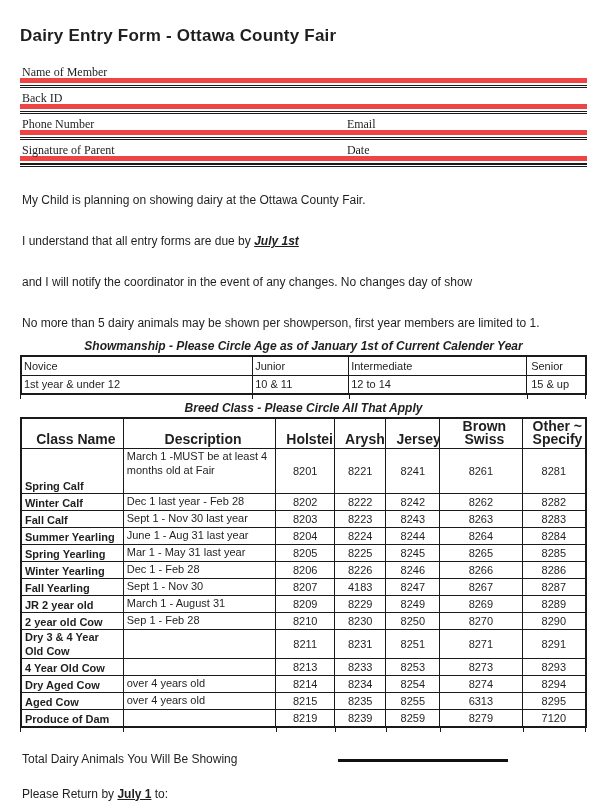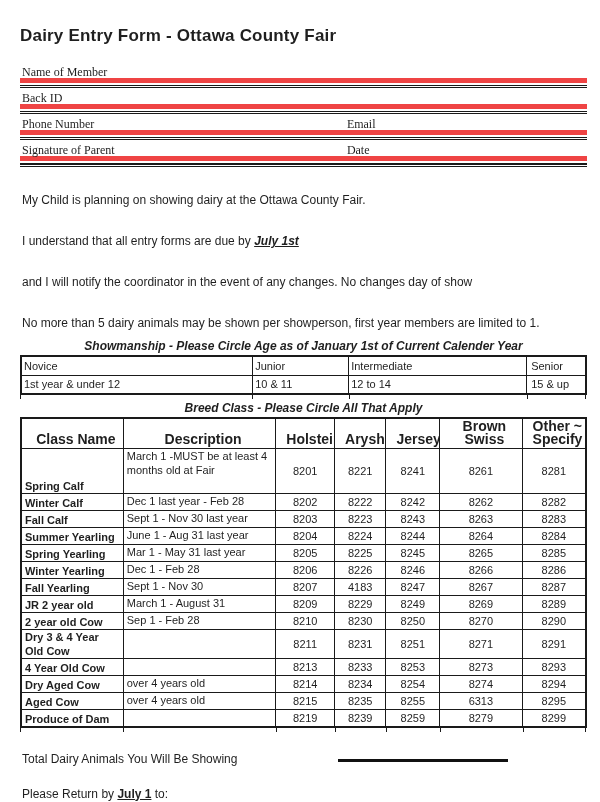--- a/index.html
+++ b/index.html
@@ -289,21 +289,21 @@
     <td class="num">6313</td>
     <td class="num">8295</td>
   </tr>
   <tr>
     <td class="cname">Produce of Dam</td>
     <td class="desc"></td>
     <td class="num">8219</td>
     <td class="num">8239</td>
     <td class="num">8259</td>
     <td class="num">8279</td>
-    <td class="num">8299</td>
+    <td class="num">7120</td>
   </tr>
 </tbody>
   </table>
 <div class="stubs">
   <span style="left:0"></span>
     <span style="left:18.1%"></span>
     <span style="left:45.1%"></span>
     <span style="left:55.5%"></span>
     <span style="left:64.6%"></span>
     <span style="left:74.1%"></span>

